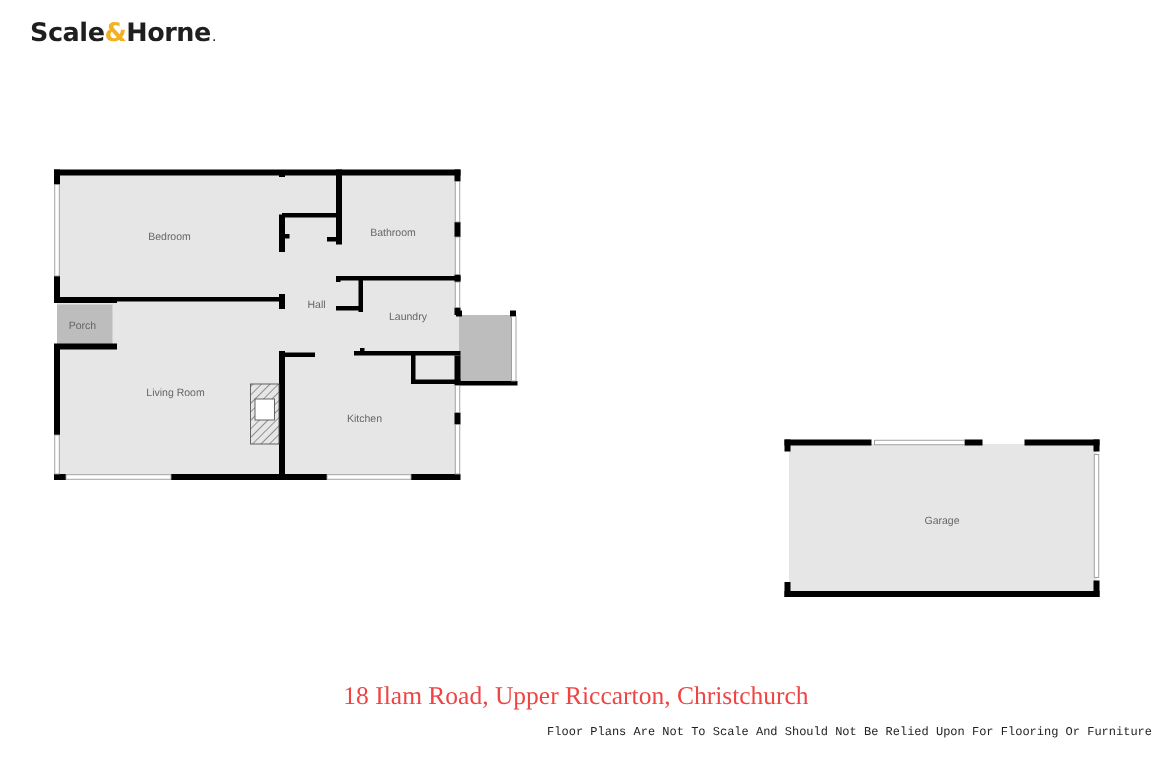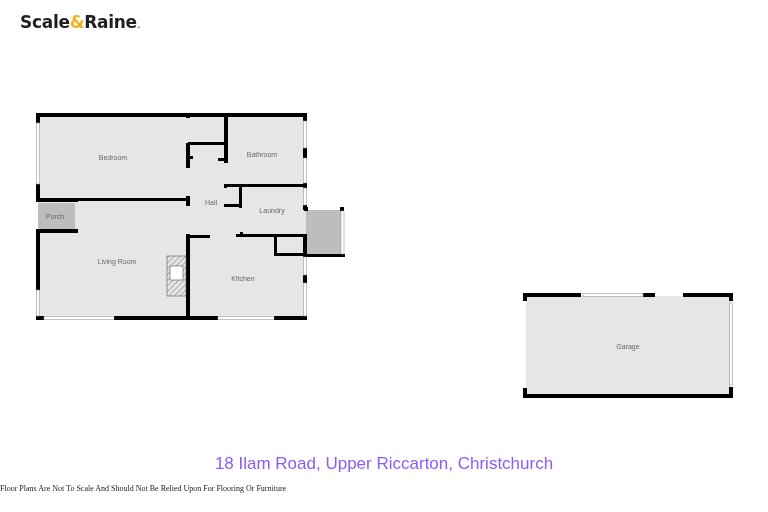--- a/index.html
+++ b/index.html
@@ -2,27 +2,27 @@
 <html><head>
 <meta charset="utf-8">
 <style>
   html,body{margin:0;padding:0;background:#ffffff;}
   body{width:768px;height:512px;position:relative;overflow:hidden;font-family:"Liberation Sans",sans-serif;}
   .logo{position:absolute;left:20px;top:12px;font-family:"DejaVu Sans",sans-serif;font-weight:bold;font-size:17px;color:#1f1f1f;letter-spacing:-0.3px;}
   .logo .amp{color:#f2b120;}
   .logo .reg{font-size:6px;vertical-align:baseline;margin-left:1px;}
   svg.plan{position:absolute;left:0;top:0;}
   .room-label{font-family:"Liberation Sans",sans-serif;font-size:7px;fill:#666666;}
-  .title{position:absolute;left:0;width:768px;top:454px;text-align:center;font-size:17px;color:#8b5cf6;font-family:Liberation Sans, sans-serif;}
-  .disclaimer{position:absolute;left:0;width:768px;top:484px;text-align:left;font-size:8px;color:#222222;font-family:Liberation Serif, serif;}
+  .title{position:absolute;left:0;width:768px;top:454px;text-align:center;font-size:17px;color:#ef4444;font-family:Liberation Serif, serif;}
+  .disclaimer{position:absolute;left:0;width:768px;top:484px;text-align:right;font-size:8px;color:#222222;font-family:Liberation Mono, monospace;}
 </style>
 </head>
 <body>
 
-<div class="logo"><span>Scale</span><span class="amp">&amp;</span><span>Raine</span><span class="reg">.</span></div>
+<div class="logo"><span>Scale</span><span class="amp">&amp;</span><span>Horne</span><span class="reg">.</span></div>
 
 <svg class="plan" width="768" height="512">
 
   <g>
     <rect x="38" y="116" width="268" height="203" fill="#e6e6e6"></rect>
     <rect x="38" y="203" width="37" height="27" fill="#bdbdbd"></rect>
     <rect x="306" y="210" width="38" height="44" fill="#bdbdbd"></rect>
     <rect x="526" y="296" width="205" height="101" fill="#e6e6e6"></rect>
   </g>
 

